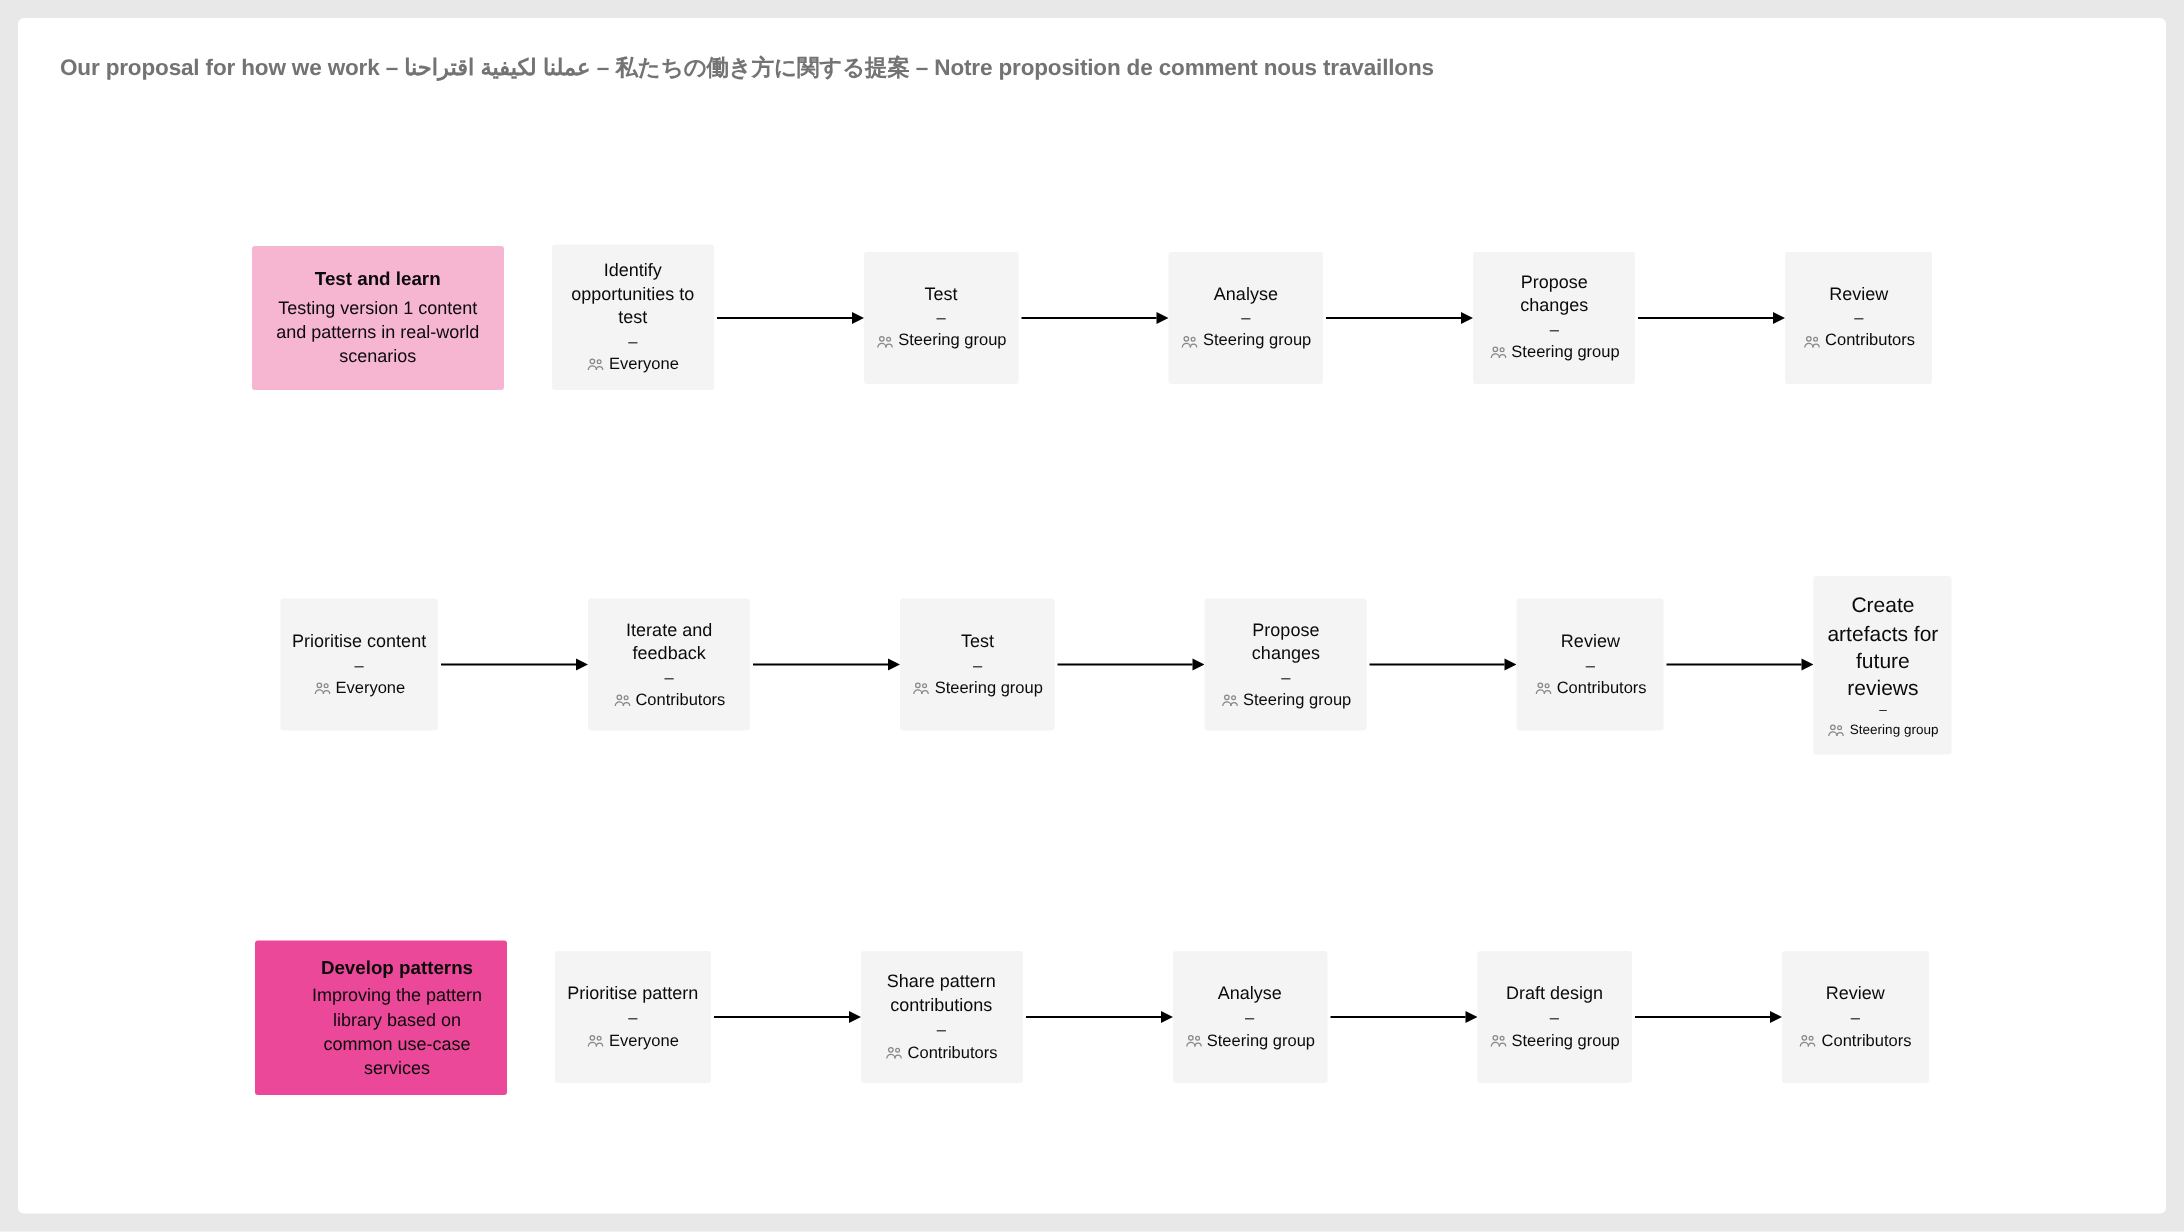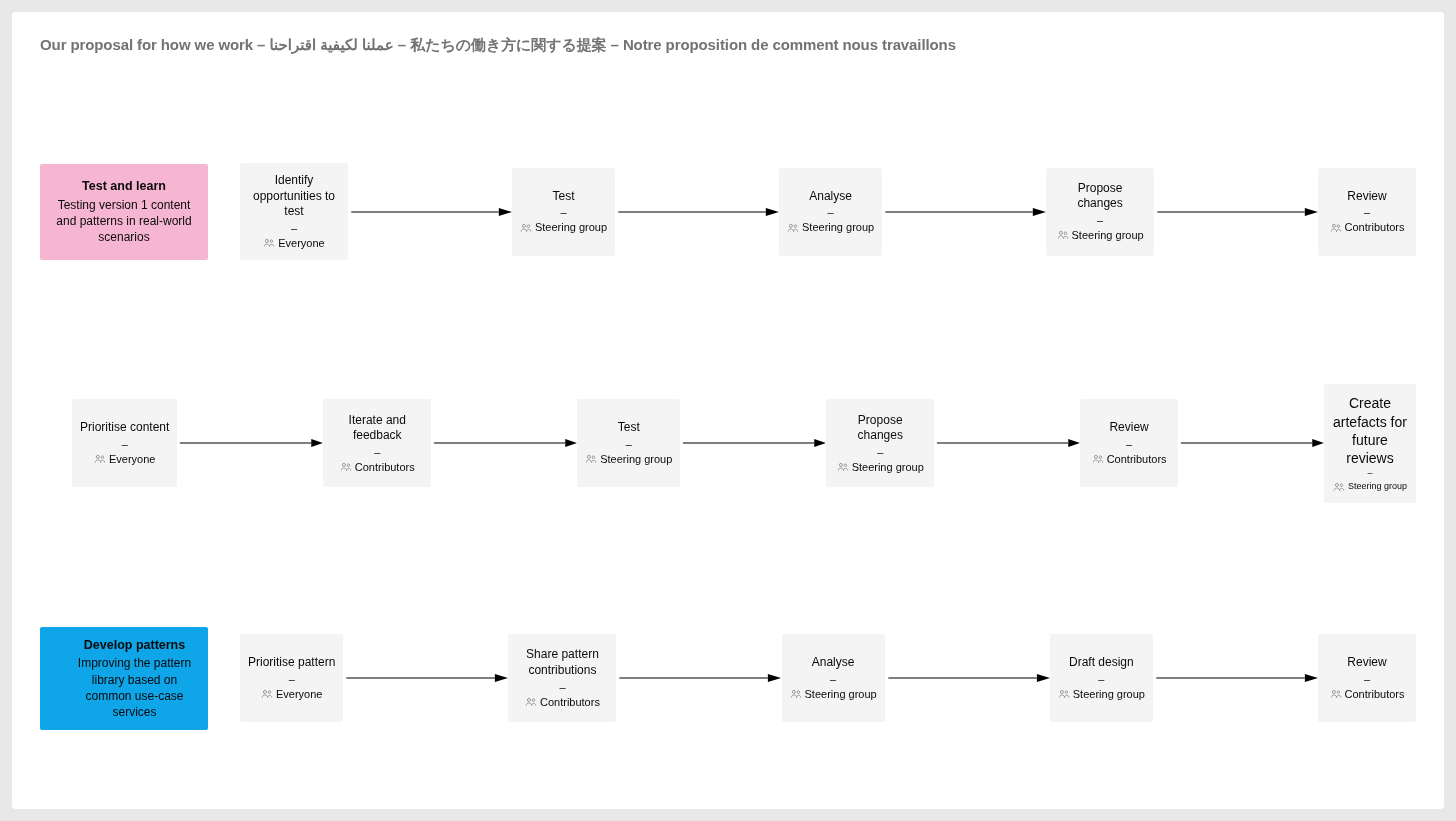--- a/index.html
+++ b/index.html
@@ -24,20 +24,21 @@
     font-size: 15px;
     font-weight: 600;
     color: #737373;
     letter-spacing: -0.1px;
   }
   .rows {
     margin-top: 108px;
     display: flex;
     flex-direction: column;
     gap: 124px;
+    align-items: center;
   }
   .row {
     display: flex;
     align-items: center;
     gap: 0;
     position: relative;
   }
   .swim {
     width: 168px;
     min-height: 96px;
@@ -49,21 +50,21 @@
     text-align: center;
     font-size: 12px;
     line-height: 1.35;
     padding: 10px 12px;
     color: #0a0a0a;
   }
   .swim .swim-title { font-weight: 700; font-size: 12.5px; margin-bottom: 2px; }
   .swim .swim-desc { font-weight: 400; font-size: 12px; }
   .pink { background: #f6b6d2; }
   .blue { background: #a7d4ef; }
-  .yellow { background: #0ea5e9; padding-left: 33px; }
+  .yellow { background: #ec4899; padding-left: 33px; }
 
   .step {
     background: #f4f4f4;
     min-width: 98px;
     max-width: 108px;
     min-height: 88px;
     border-radius: 2px;
     display: flex;
     flex-direction: column;
     align-items: center;

